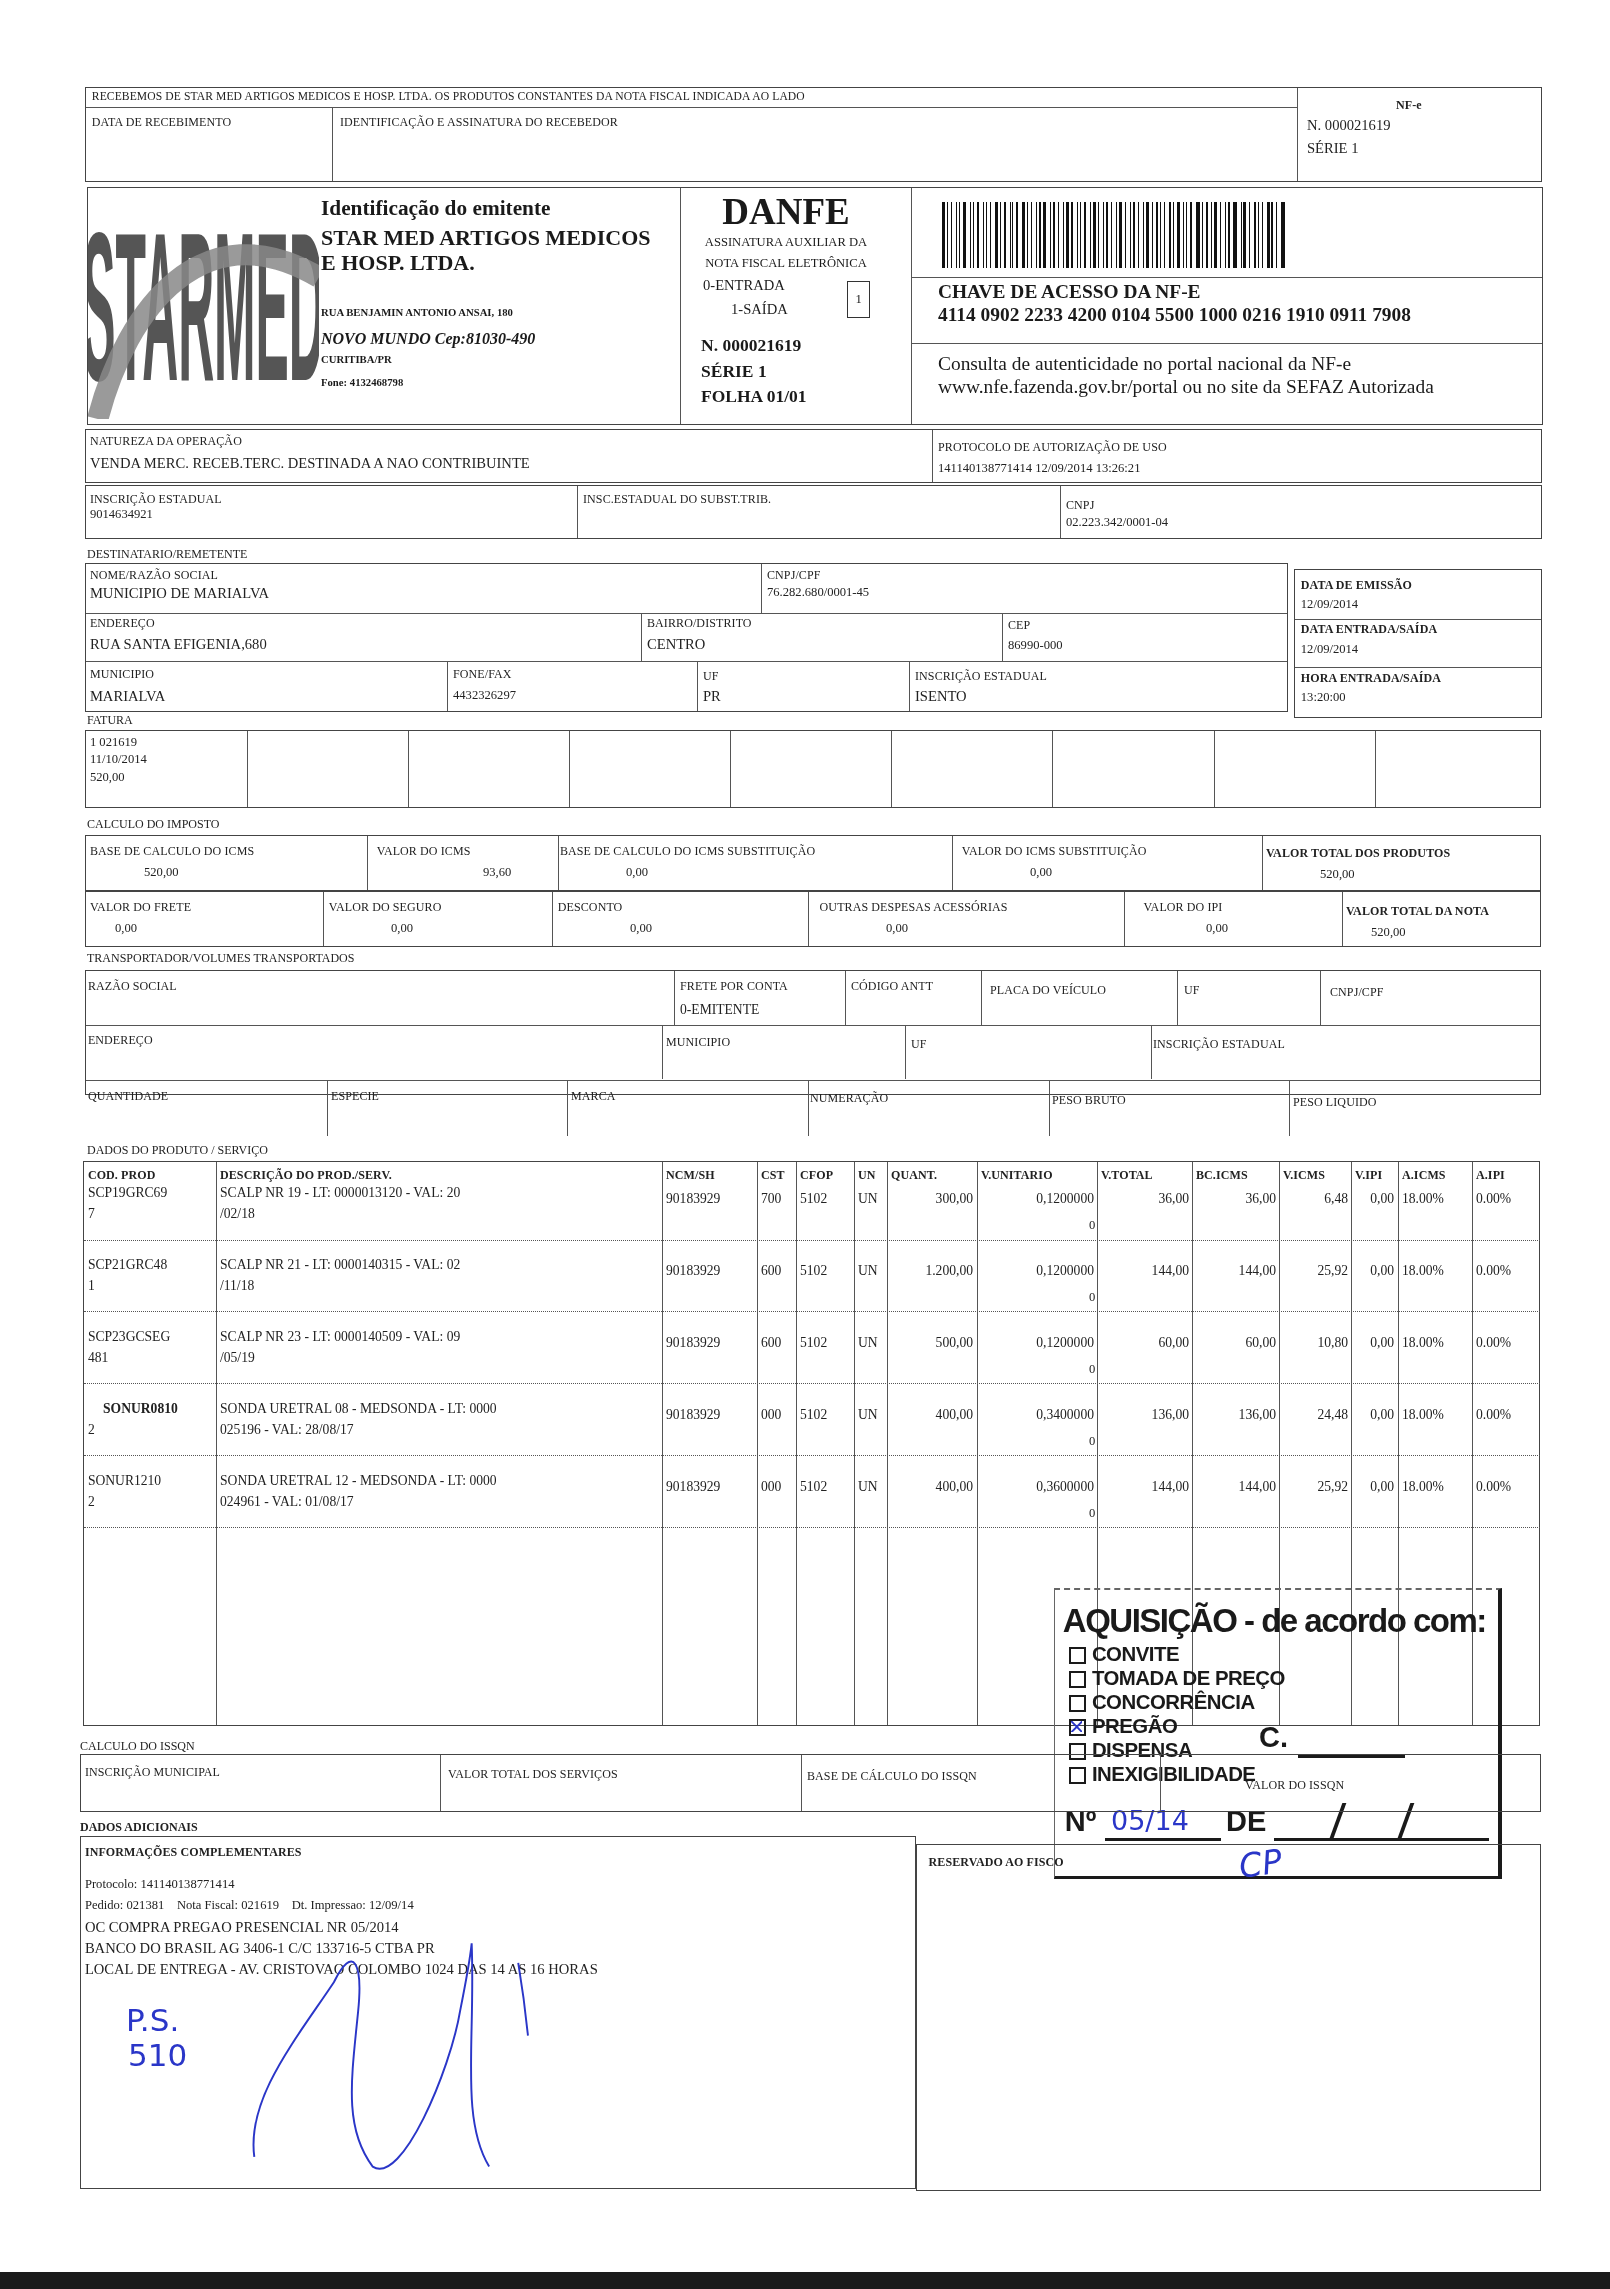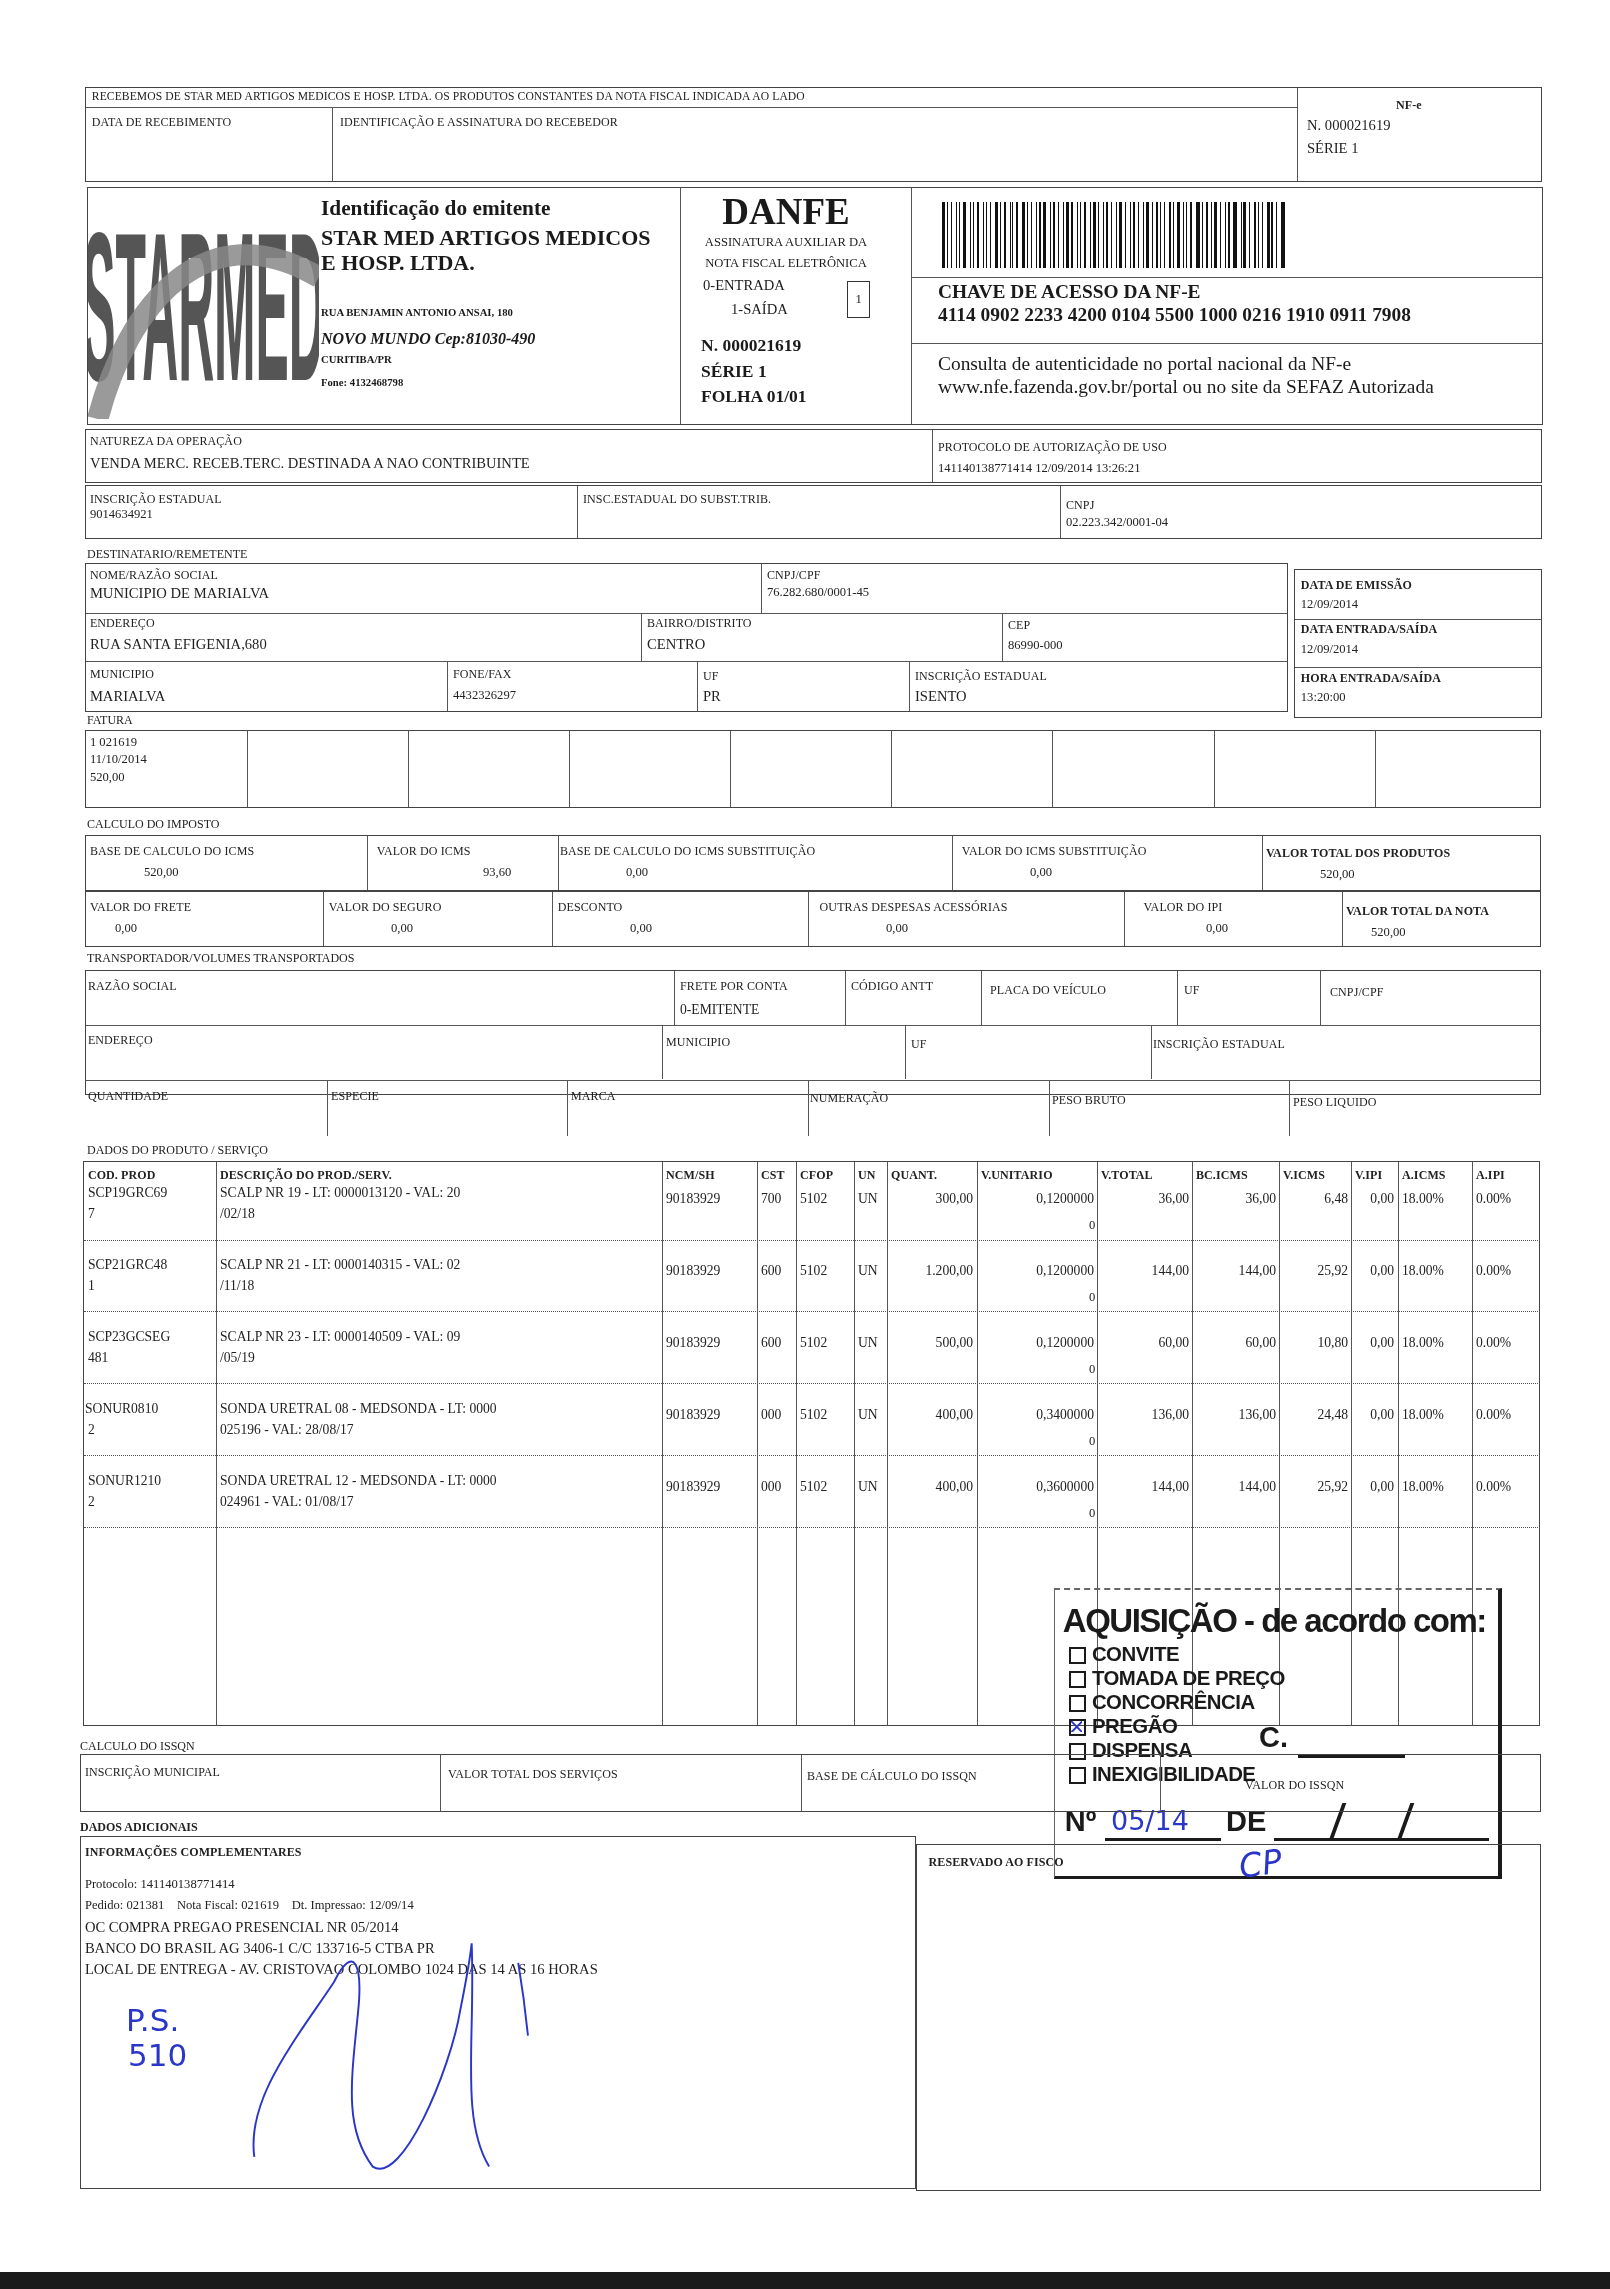--- a/index.html
+++ b/index.html
@@ -327,21 +327,21 @@
       <div class="abs val" style="font-size: 13.6px; top: 5.8px; right: 351px; text-align: right;">60,00</div>
       <div class="abs val" style="font-size: 13.6px; top: 5.8px; right: 264px; text-align: right;">60,00</div>
       <div class="abs val" style="font-size: 13.6px; top: 5.8px; right: 192px; text-align: right;">10,80</div>
       <div class="abs val" style="font-size: 13.6px; top: 5.8px; right: 146px; text-align: right;">0,00</div>
       <div class="abs val" style="font-size: 13.6px; top: 5.8px; left: 1318px;">18.00%</div>
       <div class="abs val" style="font-size: 13.6px; top: 5.8px; left: 1392px;">0.00%</div>
       <div class="abs val" style="left: 1005px; top: 33px; font-size: 12.6px;">0</div>
     </div>
     <div class="dot" style="left: 0px; width: 1456px; top: 221px;"></div>
     <div class="abs" style="left: 0px; top: 239px; width: 1456px; height: 72px;">
-      <div class="abs val" style="font-size: 13.6px; top: 0px; left: 1px;">SONUR0810</div>
+      <div class="abs val" style="font-size: 13.6px; top: 0px; left: 19px; font-weight: bold;">SONUR0810</div>
       <div class="abs val" style="font-size: 13.6px; top: 21.3px; left: 3.9px;">2</div>
       <div class="abs val" style="font-size: 13.6px; top: 0px; left: 136px;">SONDA URETRAL 08 - MEDSONDA - LT: 0000</div>
       <div class="abs val" style="font-size: 13.6px; top: 21.3px; left: 136px;">025196 - VAL: 28/08/17</div>
       <div class="abs val" style="font-size: 13.6px; top: 5.8px; left: 582px;">90183929</div>
       <div class="abs val" style="font-size: 13.6px; top: 5.8px; left: 677px;">000</div>
       <div class="abs val" style="font-size: 13.6px; top: 5.8px; left: 716px;">5102</div>
       <div class="abs val" style="font-size: 13.6px; top: 5.8px; left: 774px;">UN</div>
       <div class="abs val" style="font-size: 13.6px; top: 5.8px; right: 567px; text-align: right;">400,00</div>
       <div class="abs val" style="font-size: 13.6px; top: 5.8px; right: 446px; text-align: right;">0,3400000</div>
       <div class="abs val" style="font-size: 13.6px; top: 5.8px; right: 351px; text-align: right;">136,00</div>

